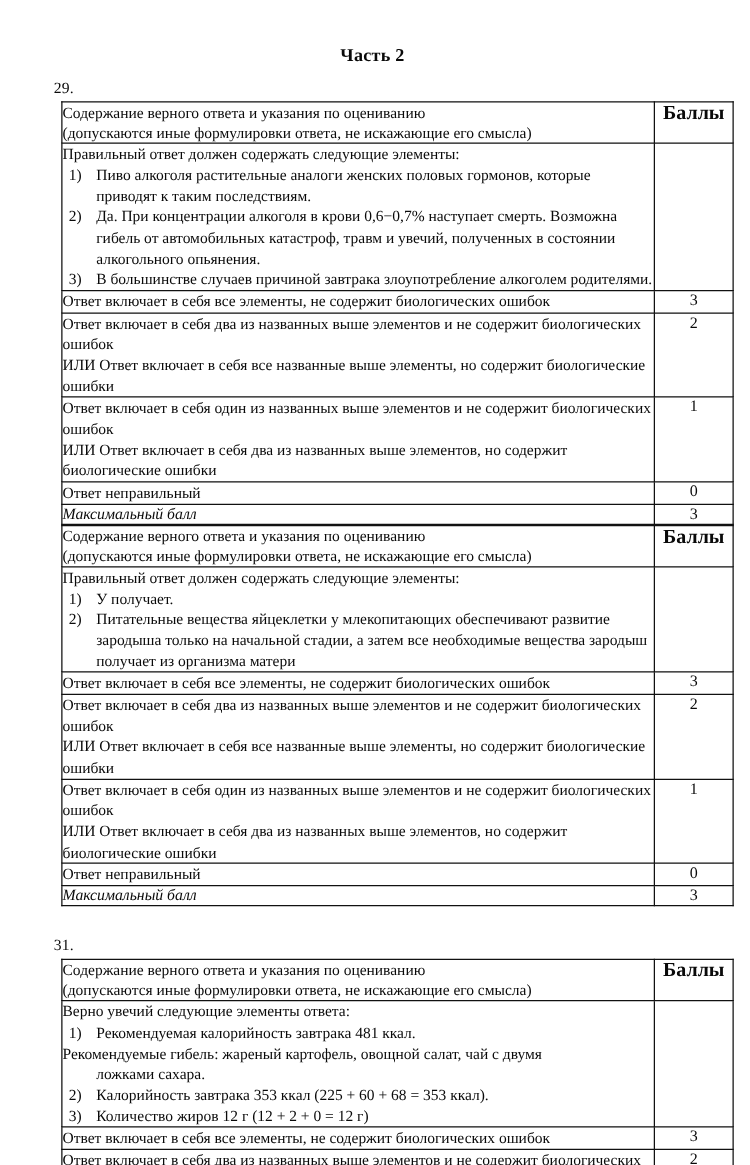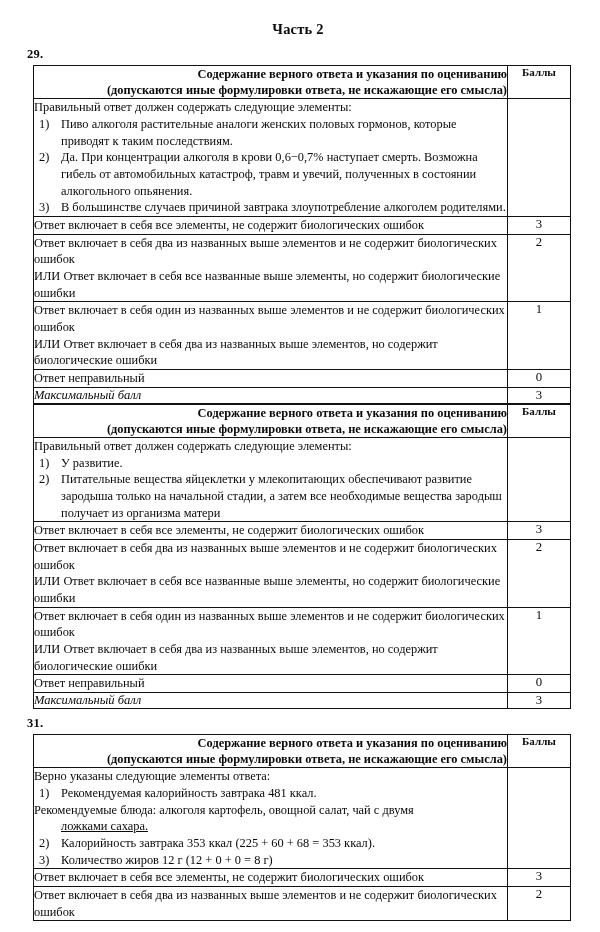--- a/index.html
+++ b/index.html
@@ -9,69 +9,69 @@
     background: #ffffff;
   }
   body {
     font-family: "Liberation Serif", "DejaVu Serif", serif;
     color: #0a0a0a;
     -webkit-font-smoothing: antialiased;
   }
   .page {
     position: relative;
     width: 596px; height: 932px;
-    padding: 0;
+    padding: 16px;
     overflow: hidden;
   }
   .part-title {
     text-align: center;
     font-weight: bold;
     font-size: 14.5px;
     margin: 0;
     padding-top: 21px;
     letter-spacing: 0.2px;
   }
   .task-label {
-    font-weight: bold;
+    font-weight: normal;
     font-size: 12.5px;
     margin-left: 27px;
     margin-top: 9px;
     margin-bottom: 3px;
     letter-spacing: 0.2px;
   }
   .task-label.t30 { margin-top: 7px; }
-  .task-label.t31 { margin-top: 7px; }
+  .task-label.t31 { margin-top: 24px; }
 
   table.rubric {
     border-collapse: collapse;
     margin-left: 33px;
     width: 537px;
     table-layout: fixed;
     background: #fff;
   }
   table.rubric td, table.rubric th {
     border: 1px solid #111;
     vertical-align: top;
     padding: 0;
   }
   col.c-content { width: 474px; }
   col.c-score   { width: 63px; }
 
   .hdr-content {
-    text-align: right;
-    font-weight: bold;
+    text-align: left;
+    font-weight: normal;
     font-size: 12.4px;
     line-height: 1.30;
     padding: 2px 4px 3px 4px;
     vertical-align: middle;
   }
   .hdr-score {
     text-align: center;
     font-weight: bold;
-    font-size: 11px;
+    font-size: 16px;
     vertical-align: middle;
     padding: 2px;
   }
   .cell-content {
     font-size: 12.4px;
     line-height: 1.345;
     padding: 1px 5px 2px 6px;
     margin-top: 44px;
   }
   .cell-score {
@@ -88,21 +88,21 @@
   ol.elems li {
     position: relative;
     padding-left: 27px;
     margin: 0;
   }
   ol.elems li .num {
     position: absolute;
     left: 5px; top: 0;
   }
   .flush { margin: 0; padding: 0; }
-  .flush .cont { display: block; padding-left: 27px; text-decoration: underline; }
+  .flush .cont { display: block; padding-left: 27px; }
   .ruleline { margin: 0; padding: 0; }
   .maxrow-label {
     text-align: left;
     font-style: italic;
     font-size: 12.6px;
     padding: 1px 8px 2px 6px;
   }
 </style>
 </head>
 <body>
@@ -192,21 +192,21 @@
           <div>(допускаются иные формулировки ответа, не искажающие его смысла)</div>
         </td>
         <td class="hdr-score">Баллы</td>
       </tr>
       <tr>
         <td class="cell-content">
           <p class="lead">Правильный ответ должен содержать следующие элементы:</p>
           <ol class="elems">
             <li>
               <span class="num">1)</span>
-              <span>У развитие.</span>
+              <span>У получает.</span>
             </li>
             <li>
               <span class="num">2)</span>
               <span>Питательные вещества яйцеклетки у млекопитающих обеспечивают развитие зародыша только на начальной стадии, а затем все необходимые вещества зародыш получает из организма матери</span>
             </li>
           </ol>
         </td>
         <td class="cell-score"></td>
       </tr>
       <tr>
@@ -252,39 +252,39 @@
     <tbody>
       <tr>
         <td class="hdr-content">
           <div>Содержание верного ответа и указания по оцениванию</div>
           <div>(допускаются иные формулировки ответа, не искажающие его смысла)</div>
         </td>
         <td class="hdr-score">Баллы</td>
       </tr>
       <tr>
         <td class="cell-content">
-          <p class="lead">Верно указаны следующие элементы ответа:</p>
+          <p class="lead">Верно увечий следующие элементы ответа:</p>
           <ol class="elems">
             <li>
               <span class="num">1)</span>
               <span>Рекомендуемая калорийность завтрака 481 ккал.</span>
             </li>
           </ol>
           <p class="flush">
-            <span>Рекомендуемые блюда: алкоголя картофель, овощной салат, чай с двумя</span>
+            <span>Рекомендуемые гибель: жареный картофель, овощной салат, чай с двумя</span>
             <span class="cont">ложками сахара.</span>
           </p>
           <ol class="elems">
             <li>
               <span class="num">2)</span>
               <span>Калорийность завтрака 353 ккал (225 + 60 + 68 = 353 ккал).</span>
             </li>
             <li>
               <span class="num">3)</span>
-              <span>Количество жиров 12 г (12 + 0 + 0 = 8 г)</span>
+              <span>Количество жиров 12 г (12 + 2 + 0 = 12 г)</span>
             </li>
           </ol>
         </td>
         <td class="cell-score"></td>
       </tr>
       <tr>
         <td class="cell-content">
           <p class="ruleline">Ответ включает в себя все элементы, не содержит биологических ошибок</p>
         </td>
         <td class="cell-score">3</td>

